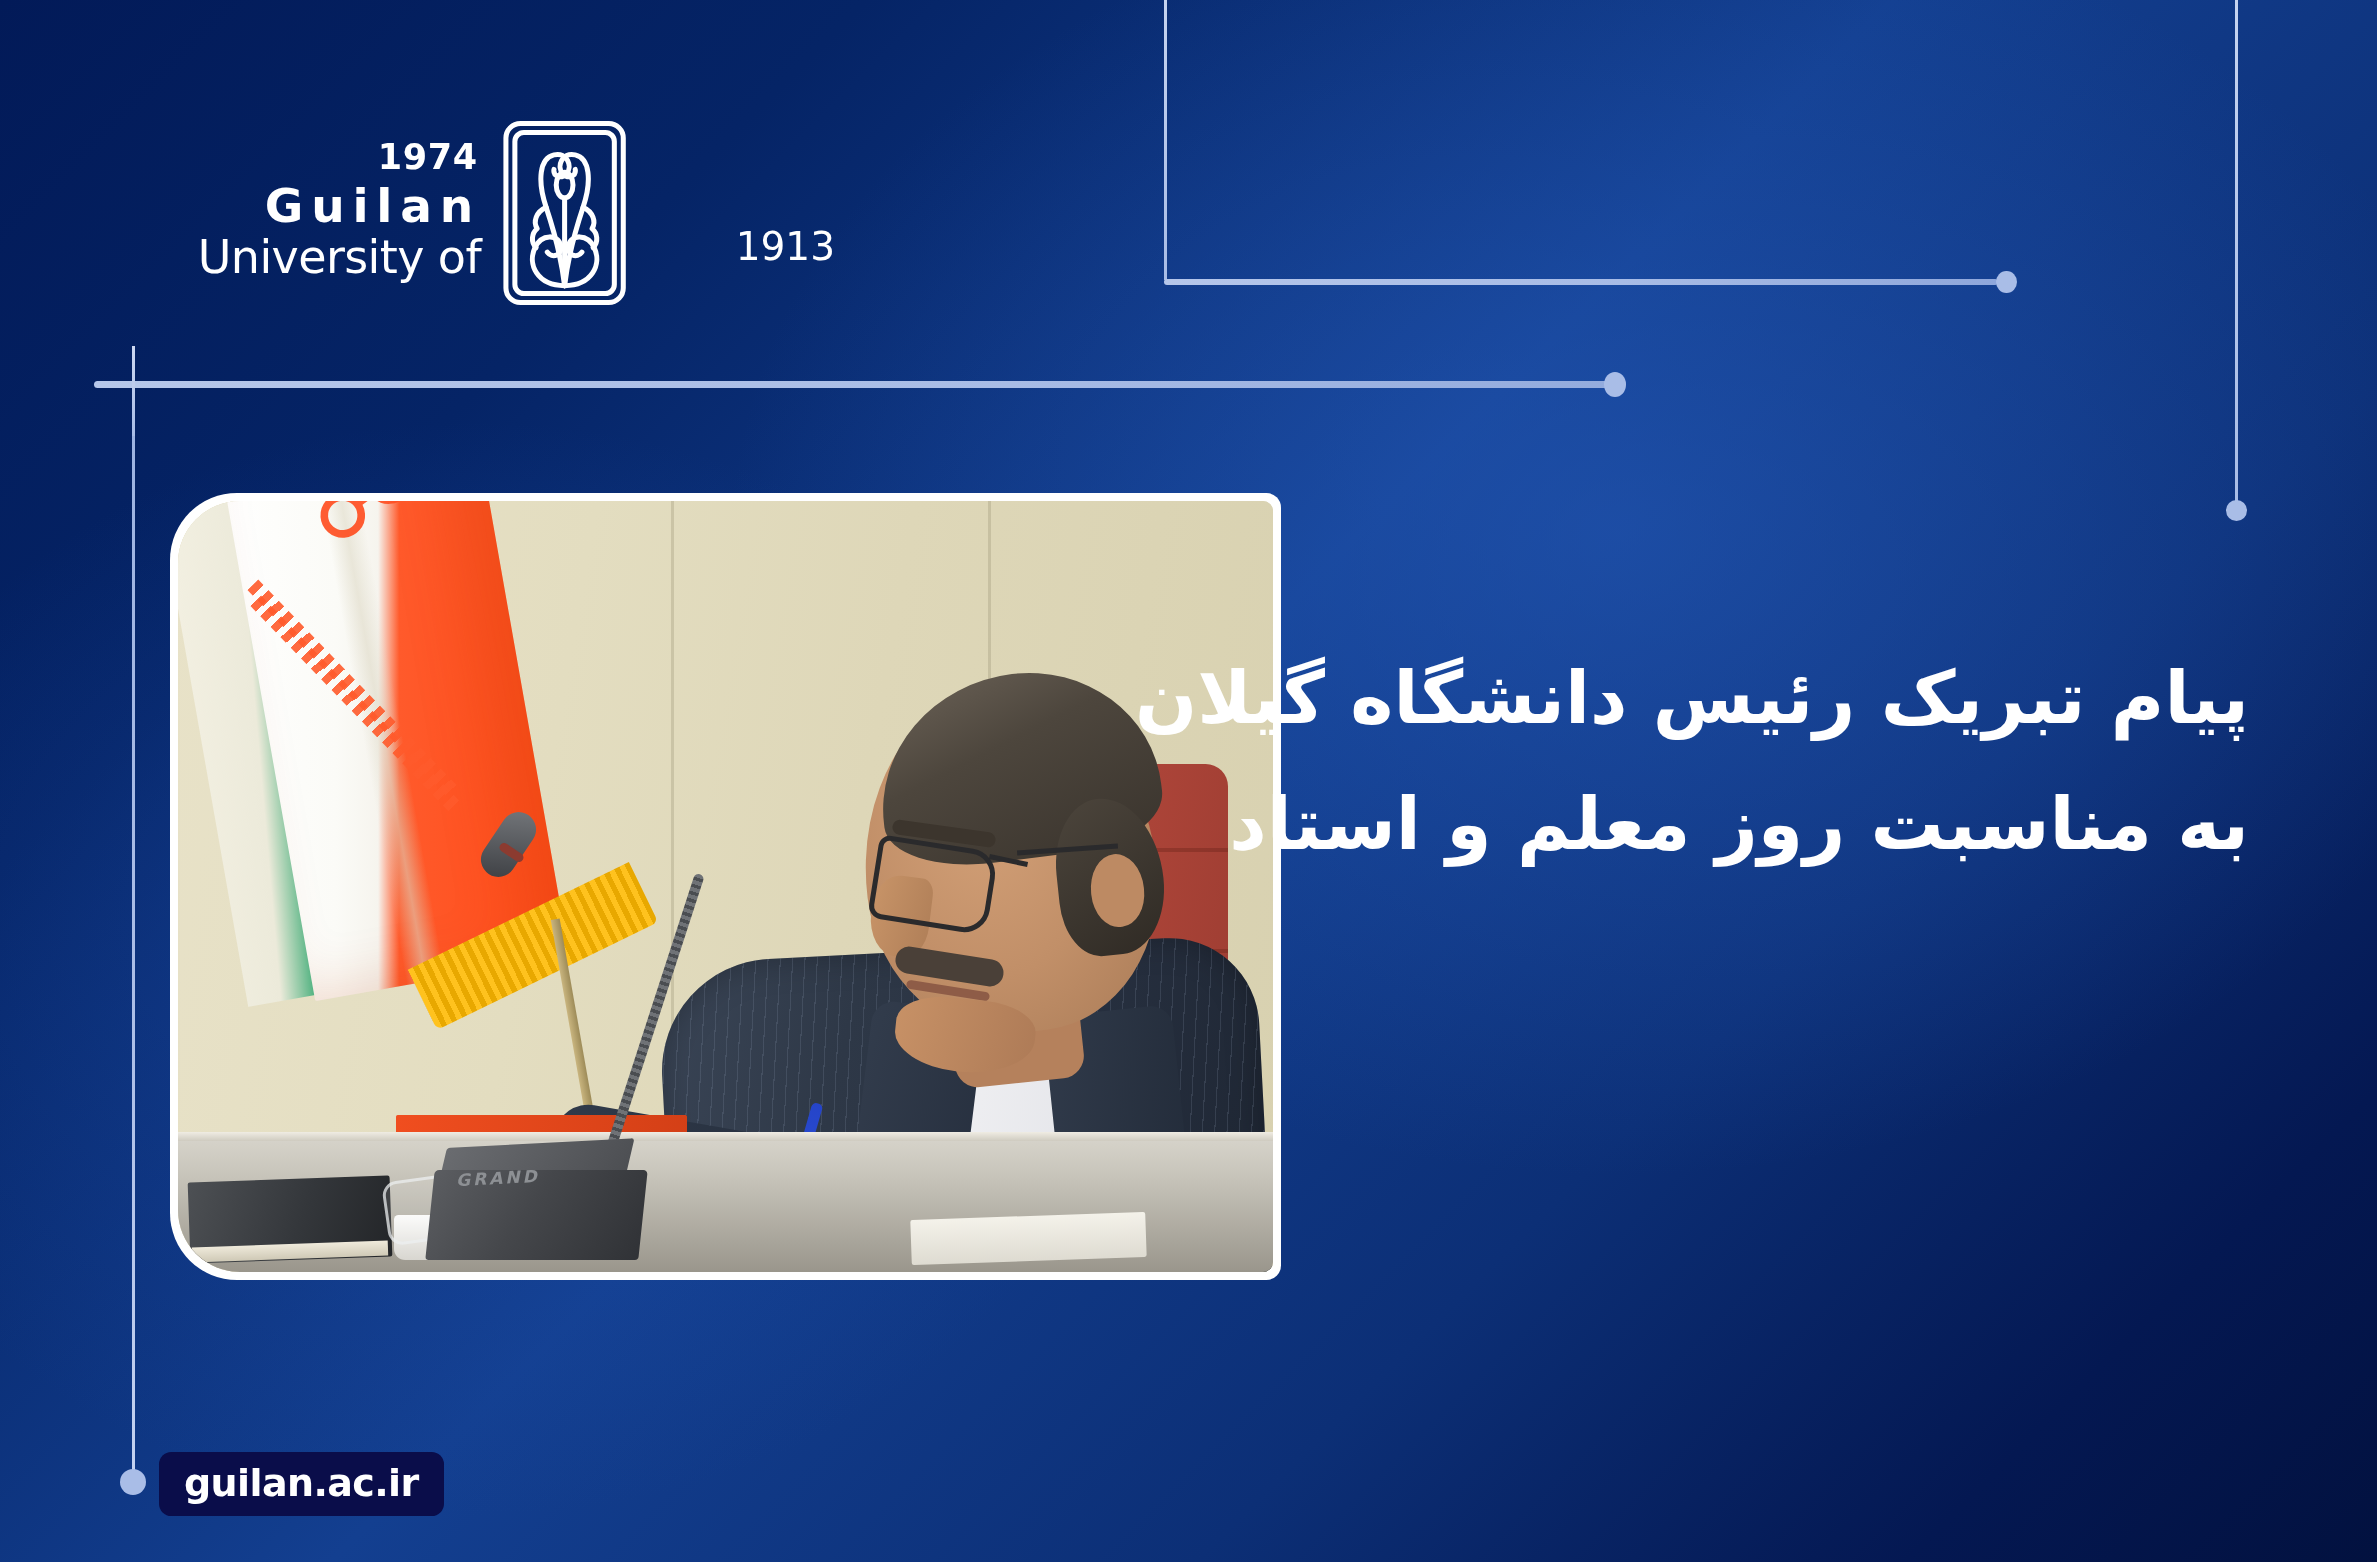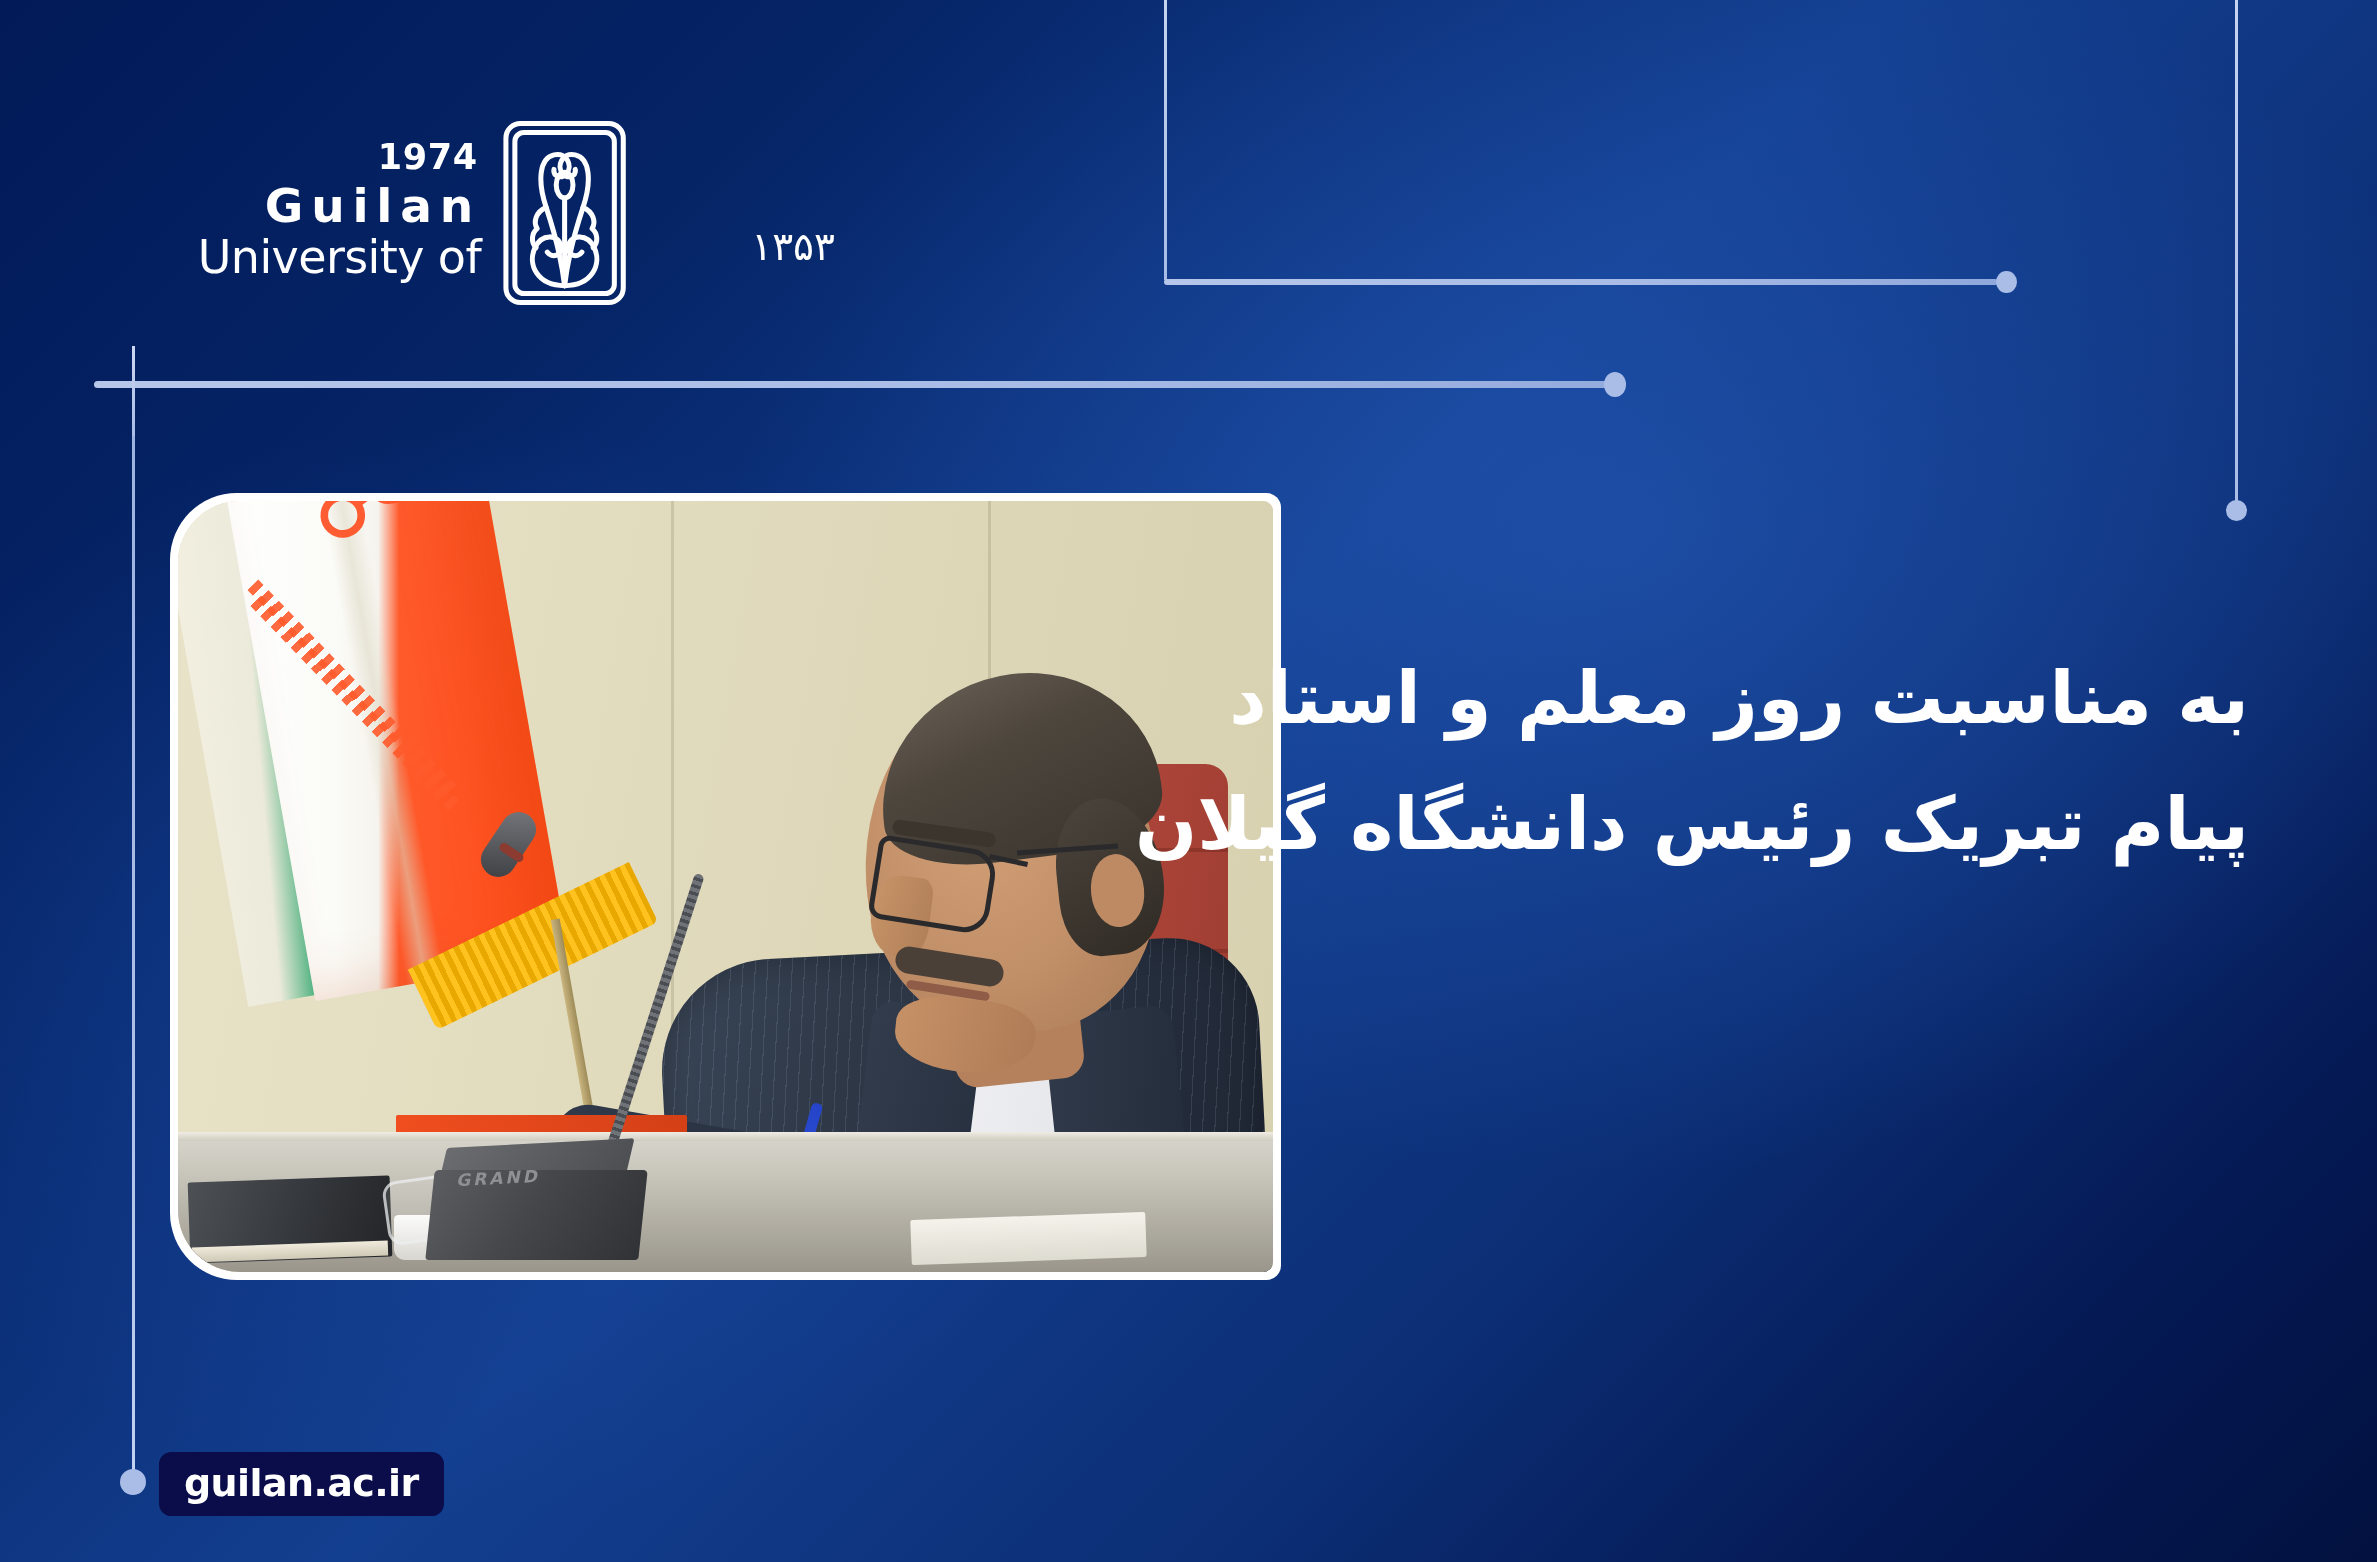--- a/index.html
+++ b/index.html
@@ -288,21 +288,21 @@
         <path d="M119 300 C 126 240, 142 190, 152 160 C 168 112, 164 72, 138 66
                  C 114 60, 104 88, 116 100 C 126 110, 140 104, 138 92"></path>
         <ellipse cx="119" cy="120" rx="15" ry="23"></ellipse>
         <path d="M119 143 L119 300"></path>
         <path d="M86 160 C 68 168, 62 186, 70 198 C 60 206, 58 222, 68 232"></path>
         <path d="M152 160 C 170 168, 176 186, 168 198 C 178 206, 180 222, 170 232"></path>
       </svg>
     </div>
 
     <div id="brand-fa">
-      <div id="brand-year-fa">۱۳۵۳</div>
+      <div id="brand-year-fa">1913</div>
     </div>
   </div>
 
   <div id="photo-card">
     <div id="photo">
 
       <div class="wall"></div>
       <div class="wall-seam s1"></div>
       <div class="wall-seam s2"></div>
 
@@ -363,20 +363,20 @@
       <div class="mic-head"></div>
       <div class="mic-head-band"></div>
       <div class="mic-plate"></div>
       <div class="mic-base"></div>
       <div class="mic-brand">GRAND</div>
 
     </div>
   </div>
 
   <div id="headline">
+    <div class="headline-line">پیام تبریک رئیس دانشگاه گیلان</div>
     <div class="headline-line">به مناسبت روز معلم و استاد</div>
-    <div class="headline-line">پیام تبریک رئیس دانشگاه گیلان</div>
   </div>
 
   <div id="url-badge">guilan.ac.ir</div>
 
 </div>
 
 
 </body></html>

